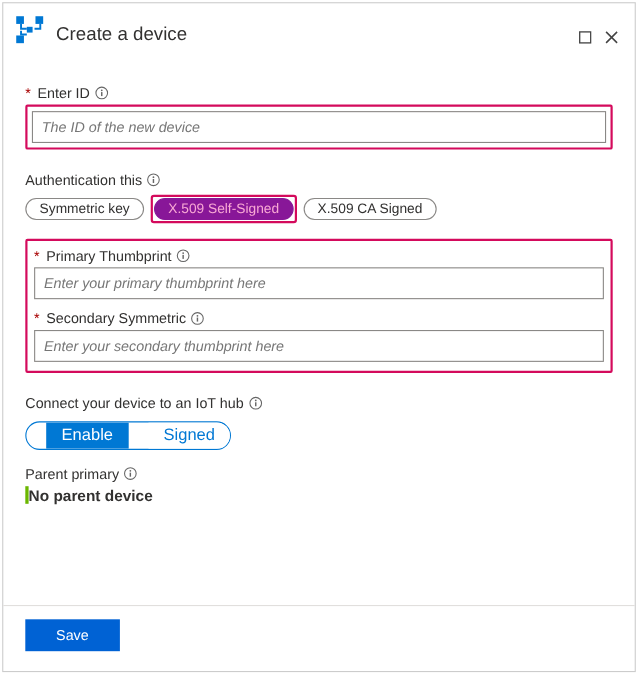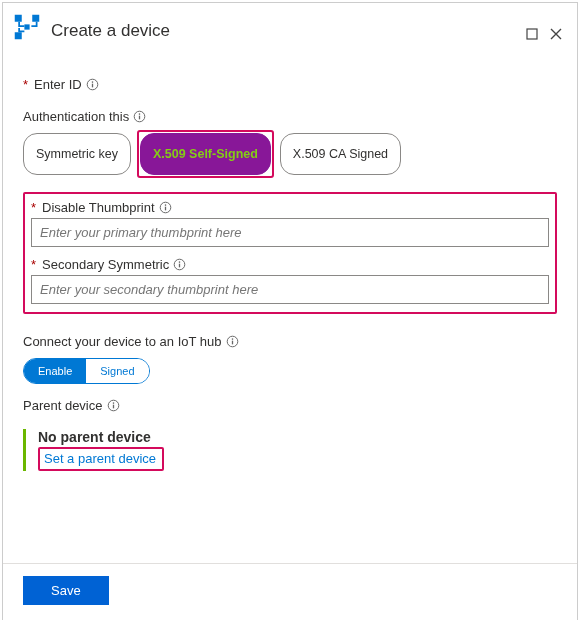--- a/index.html
+++ b/index.html
@@ -54,63 +54,63 @@
     padding: 4px;
     border-radius: 2px;
     margin-bottom: 6px;
   }
   .highlight-box.thumbprints { padding: 6px 6px 8px 6px; }
   .section-gap { height: 14px; }
   .auth-options { display:flex; gap:6px; margin-top:6px; align-items:center; }
   .pill {
     border: 1px solid #8a8886;
     border-radius: 14px;
-    padding: 12px 12px;
+    padding: 1px 12px;
     font-size: 12.5px;
     background:#fff;
     cursor:pointer;
     line-height: 16px;
     color:#323130;
   }
   .pill.selected {
     background:#881798;
     border-color:#881798;
-    color:#84cc16;
-    font-weight:bold;
+    color:#f9a8d4;
   }
   .pill-highlight {
     border:2px solid #d40a5c;
     border-radius:3px;
     padding:1px;
     display:inline-block;
   }
   .pill-highlight .pill { margin:0; }
   .toggle-group {
     display:inline-flex;
     border:1px solid #0078d4;
     border-radius: 14px;
     overflow:hidden;
     margin-top:6px;
   }
   .toggle-btn {
     padding: 4px 14px;
-    font-size: 11px;
+    font-size: 15px;
     cursor:pointer;
     background:#fff;
     color:#0078d4;
     line-height:16px;
+    margin-left:18px;
   }
   .toggle-btn.active {
     background:#0078d4;
     color:#fff;
   }
   .parent-block {
     border-left: 3px solid #6bb700;
-    padding-left: 12px;
-    margin-top:16px;
+    padding-left: 0;
+    margin-top:4px;
   }
   .parent-value { font-weight:700; font-size:14px; }
   .link-highlight {
     border:2px solid #d40a5c;
     border-radius:2px;
     display:inline-block;
     padding: 2px 6px 3px 4px;
     margin-top:2px;
   }
   .link {
@@ -174,20 +174,23 @@
       <span class="req">*</span>
       <span>Enter ID</span>
       <span class="info-icon">
         <svg viewBox="0 0 16 16">
             <circle cx="8" cy="8" r="6.5" fill="none" stroke="#666" stroke-width="1.2"></circle>
             <rect x="7.2" y="7" width="1.6" height="4.5" fill="#666"></rect>
             <circle cx="8" cy="5" r="1" fill="#666"></circle>
           </svg>
       </span>
     </div>
+    <div class="highlight-box">
+      <input class="text-input" placeholder="The ID of the new device" style="">
+    </div>
 
     <div class="section-gap"></div>
 
     
     <div class="field-label">
       <span>Authentication this</span>
       <span class="info-icon">
         <svg viewBox="0 0 16 16">
             <circle cx="8" cy="8" r="6.5" fill="none" stroke="#666" stroke-width="1.2"></circle>
             <rect x="7.2" y="7" width="1.6" height="4.5" fill="#666"></rect>
@@ -203,21 +206,21 @@
       <div class="pill">X.509 CA Signed</div>
     </div>
 
     <div class="section-gap"></div>
 
     
     <div class="highlight-box thumbprints">
       <div class="thumb-field">
         <div class="field-label">
           <span class="req">*</span>
-          <span>Disable Thumbprint</span>
+          <span>Primary Thumbprint</span>
           <span class="info-icon">
             <svg viewBox="0 0 16 16">
                 <circle cx="8" cy="8" r="6.5" fill="none" stroke="#666" stroke-width="1.2"></circle>
                 <rect x="7.2" y="7" width="1.6" height="4.5" fill="#666"></rect>
                 <circle cx="8" cy="5" r="1" fill="#666"></circle>
               </svg>
           </span>
         </div>
         <input class="text-input" placeholder="Enter your primary thumbprint here" style="">
       </div>
@@ -252,34 +255,31 @@
     </div>
     <div class="toggle-group">
       <div class="toggle-btn active">Enable</div>
       <div class="toggle-btn">Signed</div>
     </div>
 
     <div class="section-gap"></div>
 
     
     <div class="field-label">
-      <span>Parent device</span>
+      <span>Parent primary</span>
       <span class="info-icon">
         <svg viewBox="0 0 16 16">
             <circle cx="8" cy="8" r="6.5" fill="none" stroke="#666" stroke-width="1.2"></circle>
             <rect x="7.2" y="7" width="1.6" height="4.5" fill="#666"></rect>
             <circle cx="8" cy="5" r="1" fill="#666"></circle>
           </svg>
       </span>
     </div>
     <div class="parent-block">
       <div class="parent-value">No parent device</div>
-      <span class="link-highlight">
-        <span class="link">Set a parent device</span>
-      </span>
     </div>
 
   </div>
 
   <div class="footer">
     <button class="primary-btn">Save</button>
   </div>
 
 </div>
 

